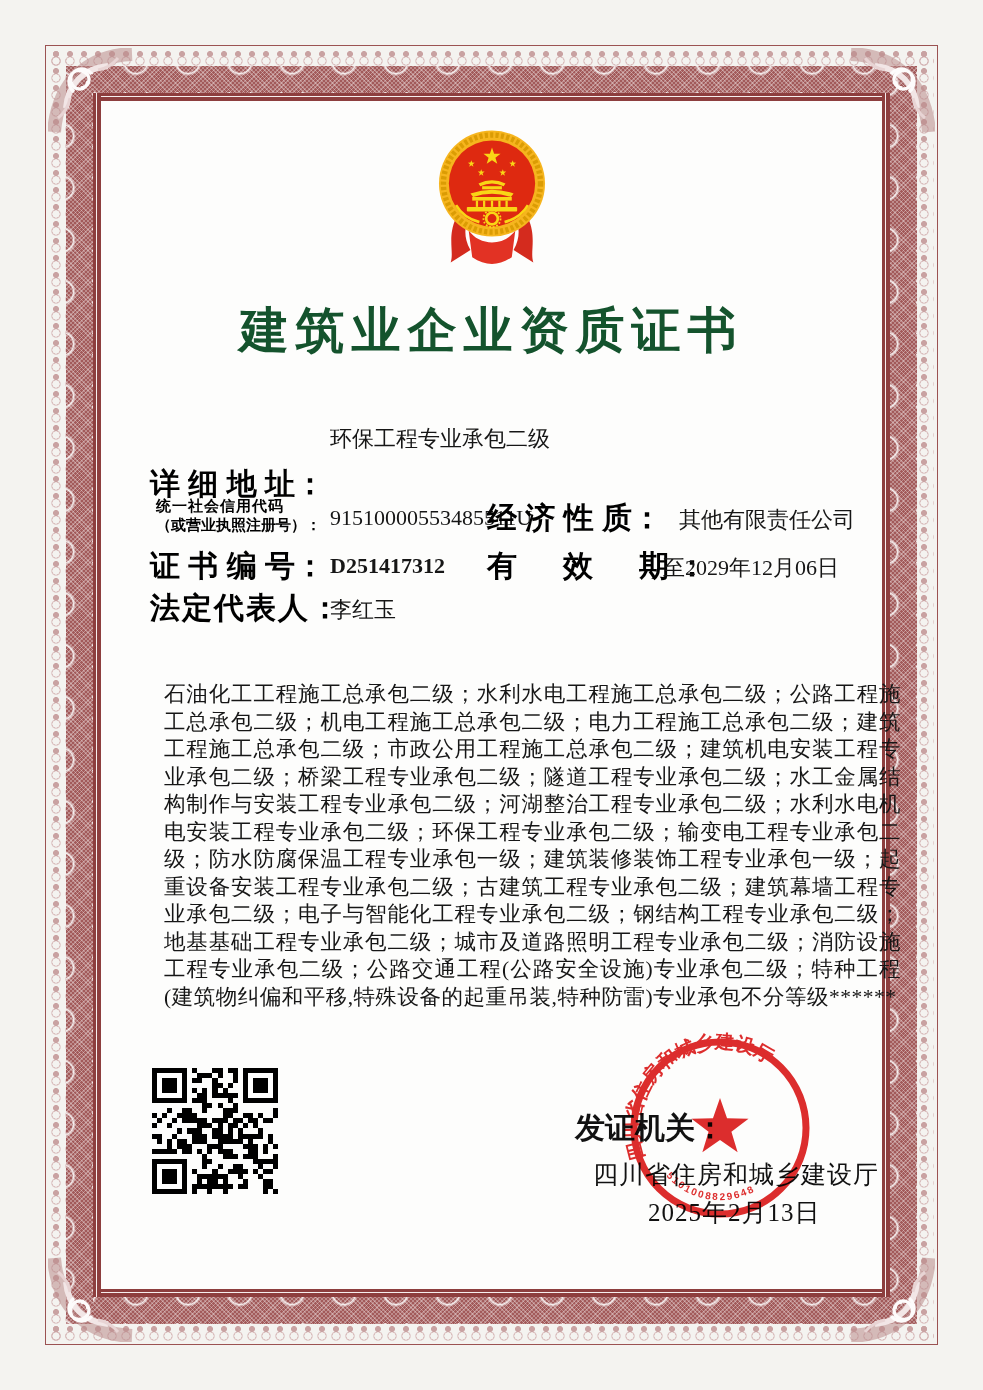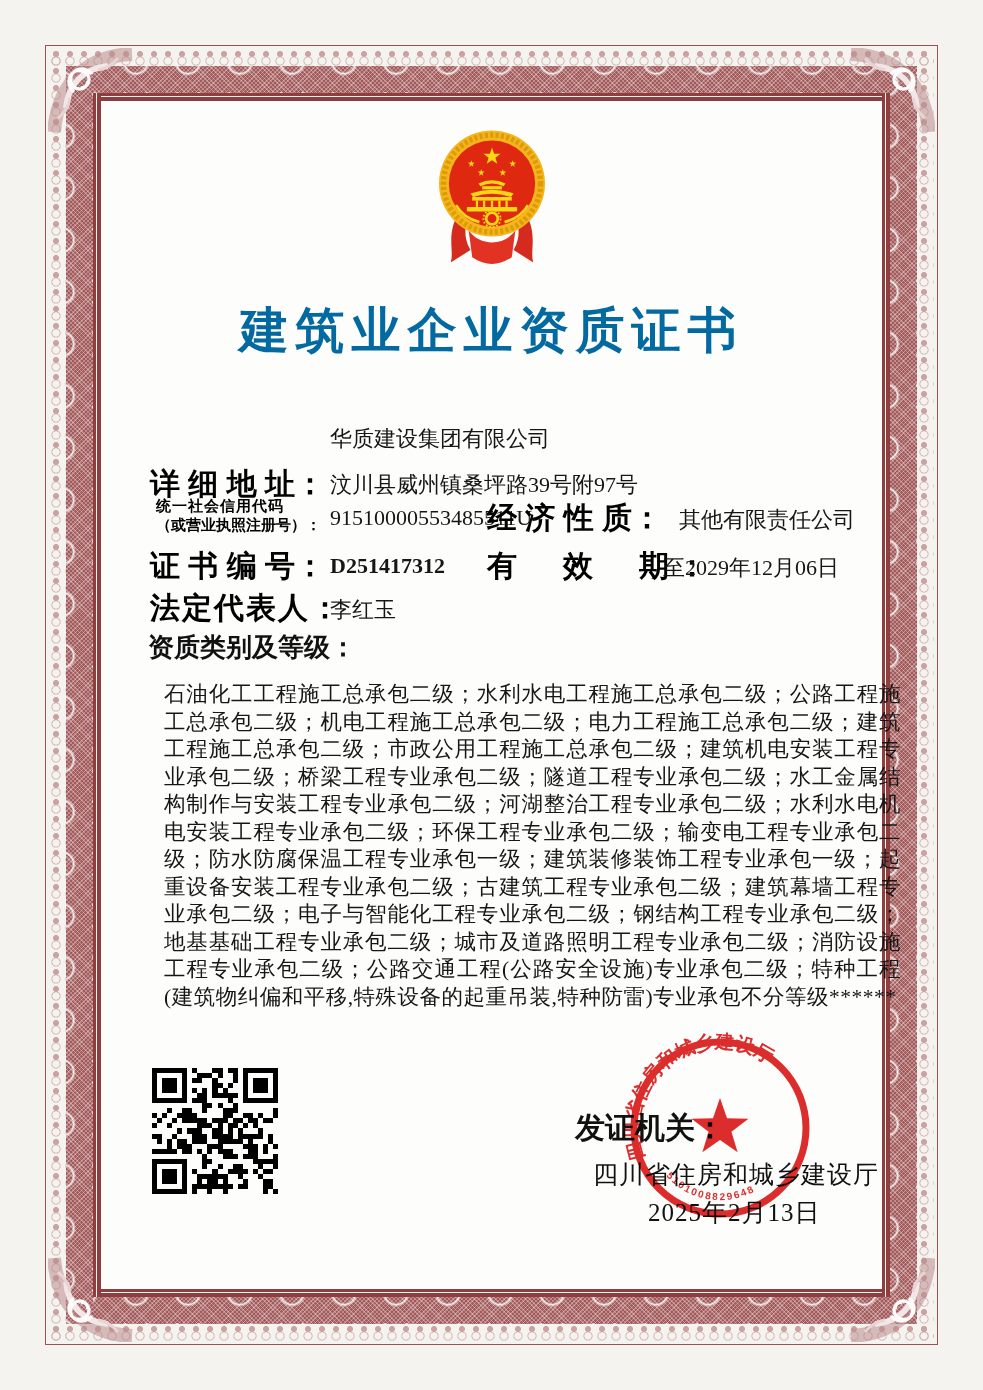--- a/index.html
+++ b/index.html
@@ -45,21 +45,21 @@
   .corner.tl{left:48px;top:48px;}
   .corner.tr{right:48px;top:48px;transform:scaleX(-1);}
   .corner.bl{left:48px;bottom:48px;transform:scaleY(-1);}
   .corner.br{right:48px;bottom:48px;transform:scale(-1,-1);}
   .inner-paper{position:absolute;left:101px;top:101px;right:101px;bottom:101px;background:#fdfdfc;}
 
   
   .emblem{position:absolute;left:429px;top:126px;}
   .cert-title{
     position:absolute;left:0;top:298px;width:983px;text-align:center;margin:0;
-    font-size:49px;font-weight:800;letter-spacing:7px;color:#0369a1;
+    font-size:49px;font-weight:800;letter-spacing:7px;color:#14532d;
     font-family:"Liberation Sans",sans-serif;
   }
   .flabel{position:absolute;font-weight:700;font-size:30px;color:#000;
     font-family:"Liberation Sans",sans-serif;white-space:nowrap;}
   .fvalue{position:absolute;font-family:"Liberation Serif",serif;font-size:22px;
     color:#161616;white-space:nowrap;}
   .flabel-sm{position:absolute;font-weight:700;font-size:15px;line-height:19px;
     color:#000;white-space:nowrap;letter-spacing:1px;margin-left:6px;}
   .qual-label{position:absolute;left:148px;top:630px;font-size:26px;font-weight:700;}
   .qual-text{
@@ -144,40 +144,38 @@
       <rect x="42" y="90" width="56" height="5" rx="1"></rect>
       <circle cx="70" cy="103" r="6.5" fill="none" stroke="#f9d616" stroke-width="3"></circle>
       <circle cx="70" cy="103" r="9.5" fill="none" stroke="#f9d616" stroke-width="2" stroke-dasharray="2 2"></circle>
       <path d="M30 88 Q38 102 56 107" fill="none" stroke="#f9d616" stroke-width="3"></path>
       <path d="M110 88 Q102 102 84 107" fill="none" stroke="#f9d616" stroke-width="3"></path>
     </g>
   </svg>
 
   <h1 class="cert-title">建筑业企业资质证书</h1>
 
-  <span class="fvalue" style="left:330px;top:424px;">华质建设集团有限公司</span>
+  <span class="fvalue" style="left:330px;top:424px;">环保工程专业承包二级</span>
 
   <span class="flabel" style="left:150px;top:464px;">详 细 地 址：</span>
-  <span class="fvalue" style="left:330px;top:470px;">汶川县威州镇桑坪路39号附97号</span>
 
   <span class="flabel-sm" style="left:150px;top:496px;">统一社会信用代码</span>
   <span class="flabel-sm" style="left:150px;top:515px;letter-spacing:0;">（或营业执照注册号）：</span>
   <span class="fvalue" style="left:330px;top:505px;">91510000553485511U</span>
   <span class="flabel" style="left:487px;top:498px;">经 济 性 质：</span>
   <span class="fvalue" style="left:663px;top:505px;margin-left:16px;">其他有限责任公司</span>
 
   <span class="flabel" style="left:150px;top:546px;">证 书 编 号：</span>
   <span class="fvalue" style="left:330px;top:553px;font-weight:bold;">D251417312</span>
   <span class="flabel" style="left:487px;top:546px;letter-spacing:8px;">有　效　期：</span>
   <span class="fvalue" style="left:663px;top:553px;">至2029年12月06日</span>
 
   <span class="flabel" style="left:150px;top:588px;letter-spacing:2px;">法定代表人：</span>
   <span class="fvalue" style="left:330px;top:595px;">李红玉</span>
 
-  <span class="qual-label">资质类别及等级：</span>
   <p class="qual-text">石油化工工程施工总承包二级；水利水电工程施工总承包二级；公路工程施工总承包二级；机电工程施工总承包二级；电力工程施工总承包二级；建筑工程施工总承包二级；市政公用工程施工总承包二级；建筑机电安装工程专业承包二级；桥梁工程专业承包二级；隧道工程专业承包二级；水工金属结构制作与安装工程专业承包二级；河湖整治工程专业承包二级；水利水电机电安装工程专业承包二级；环保工程专业承包二级；输变电工程专业承包二级；防水防腐保温工程专业承包一级；建筑装修装饰工程专业承包一级；起重设备安装工程专业承包二级；古建筑工程专业承包二级；建筑幕墙工程专业承包二级；电子与智能化工程专业承包二级；钢结构工程专业承包二级；地基基础工程专业承包二级；城市及道路照明工程专业承包二级；消防设施工程专业承包二级；公路交通工程(公路安全设施)专业承包二级；特种工程(建筑物纠偏和平移,特殊设备的起重吊装,特种防雷)专业承包不分等级******</p>
 
   <div class="qr">
     <svg id="qr-svg" width="126" height="126" viewBox="0 0 25 25" shape-rendering="crispEdges">
         <rect x="0" y="0" width="7" height="7" fill="#000"></rect>
         <rect x="1" y="1" width="5" height="5" fill="#fff"></rect>
         <rect x="2" y="2" width="3" height="3" fill="#000"></rect>
         <rect x="18" y="0" width="7" height="7" fill="#000"></rect>
         <rect x="19" y="1" width="5" height="5" fill="#fff"></rect>
         <rect x="20" y="2" width="3" height="3" fill="#000"></rect>

